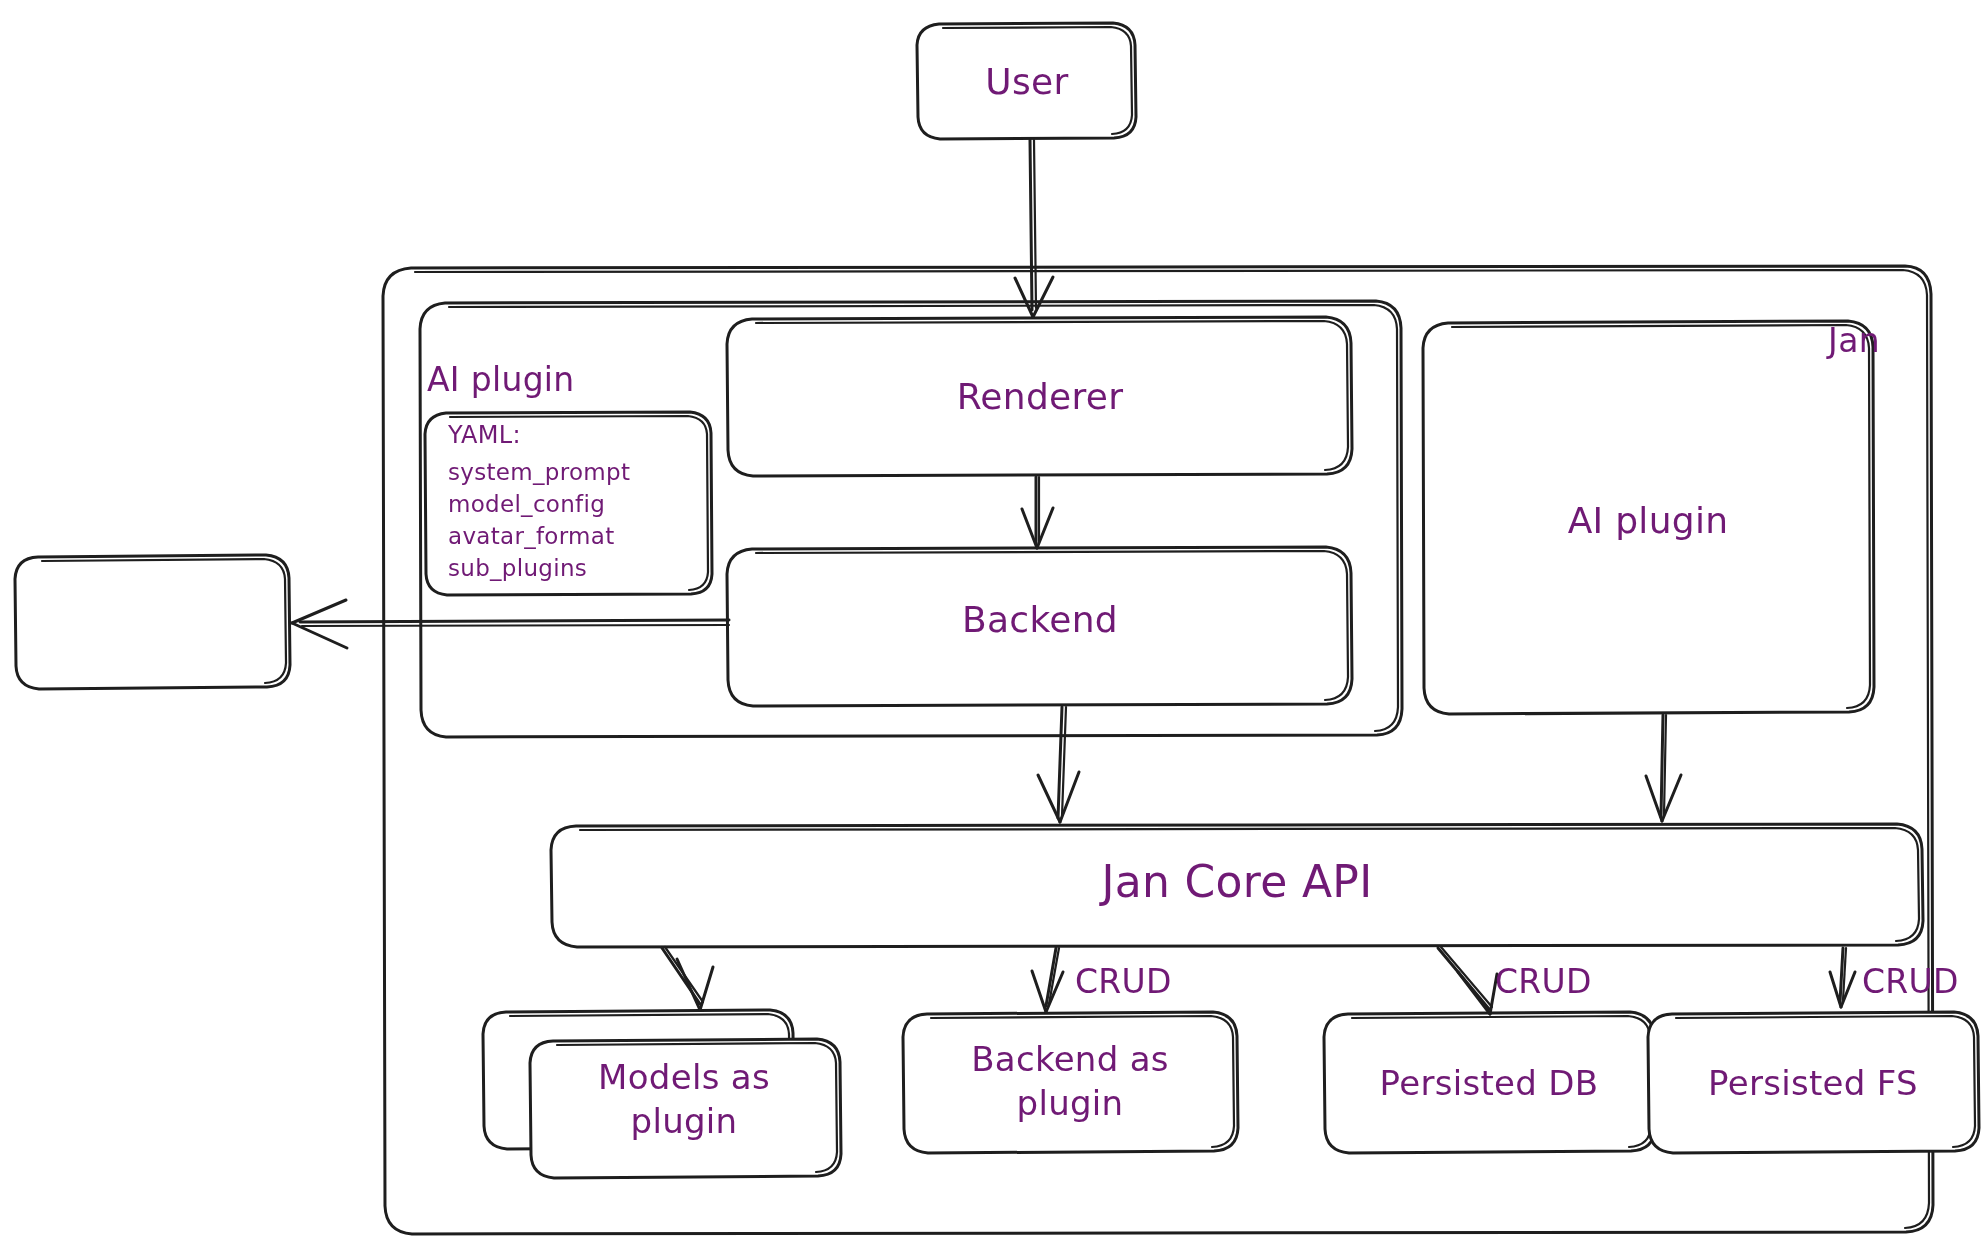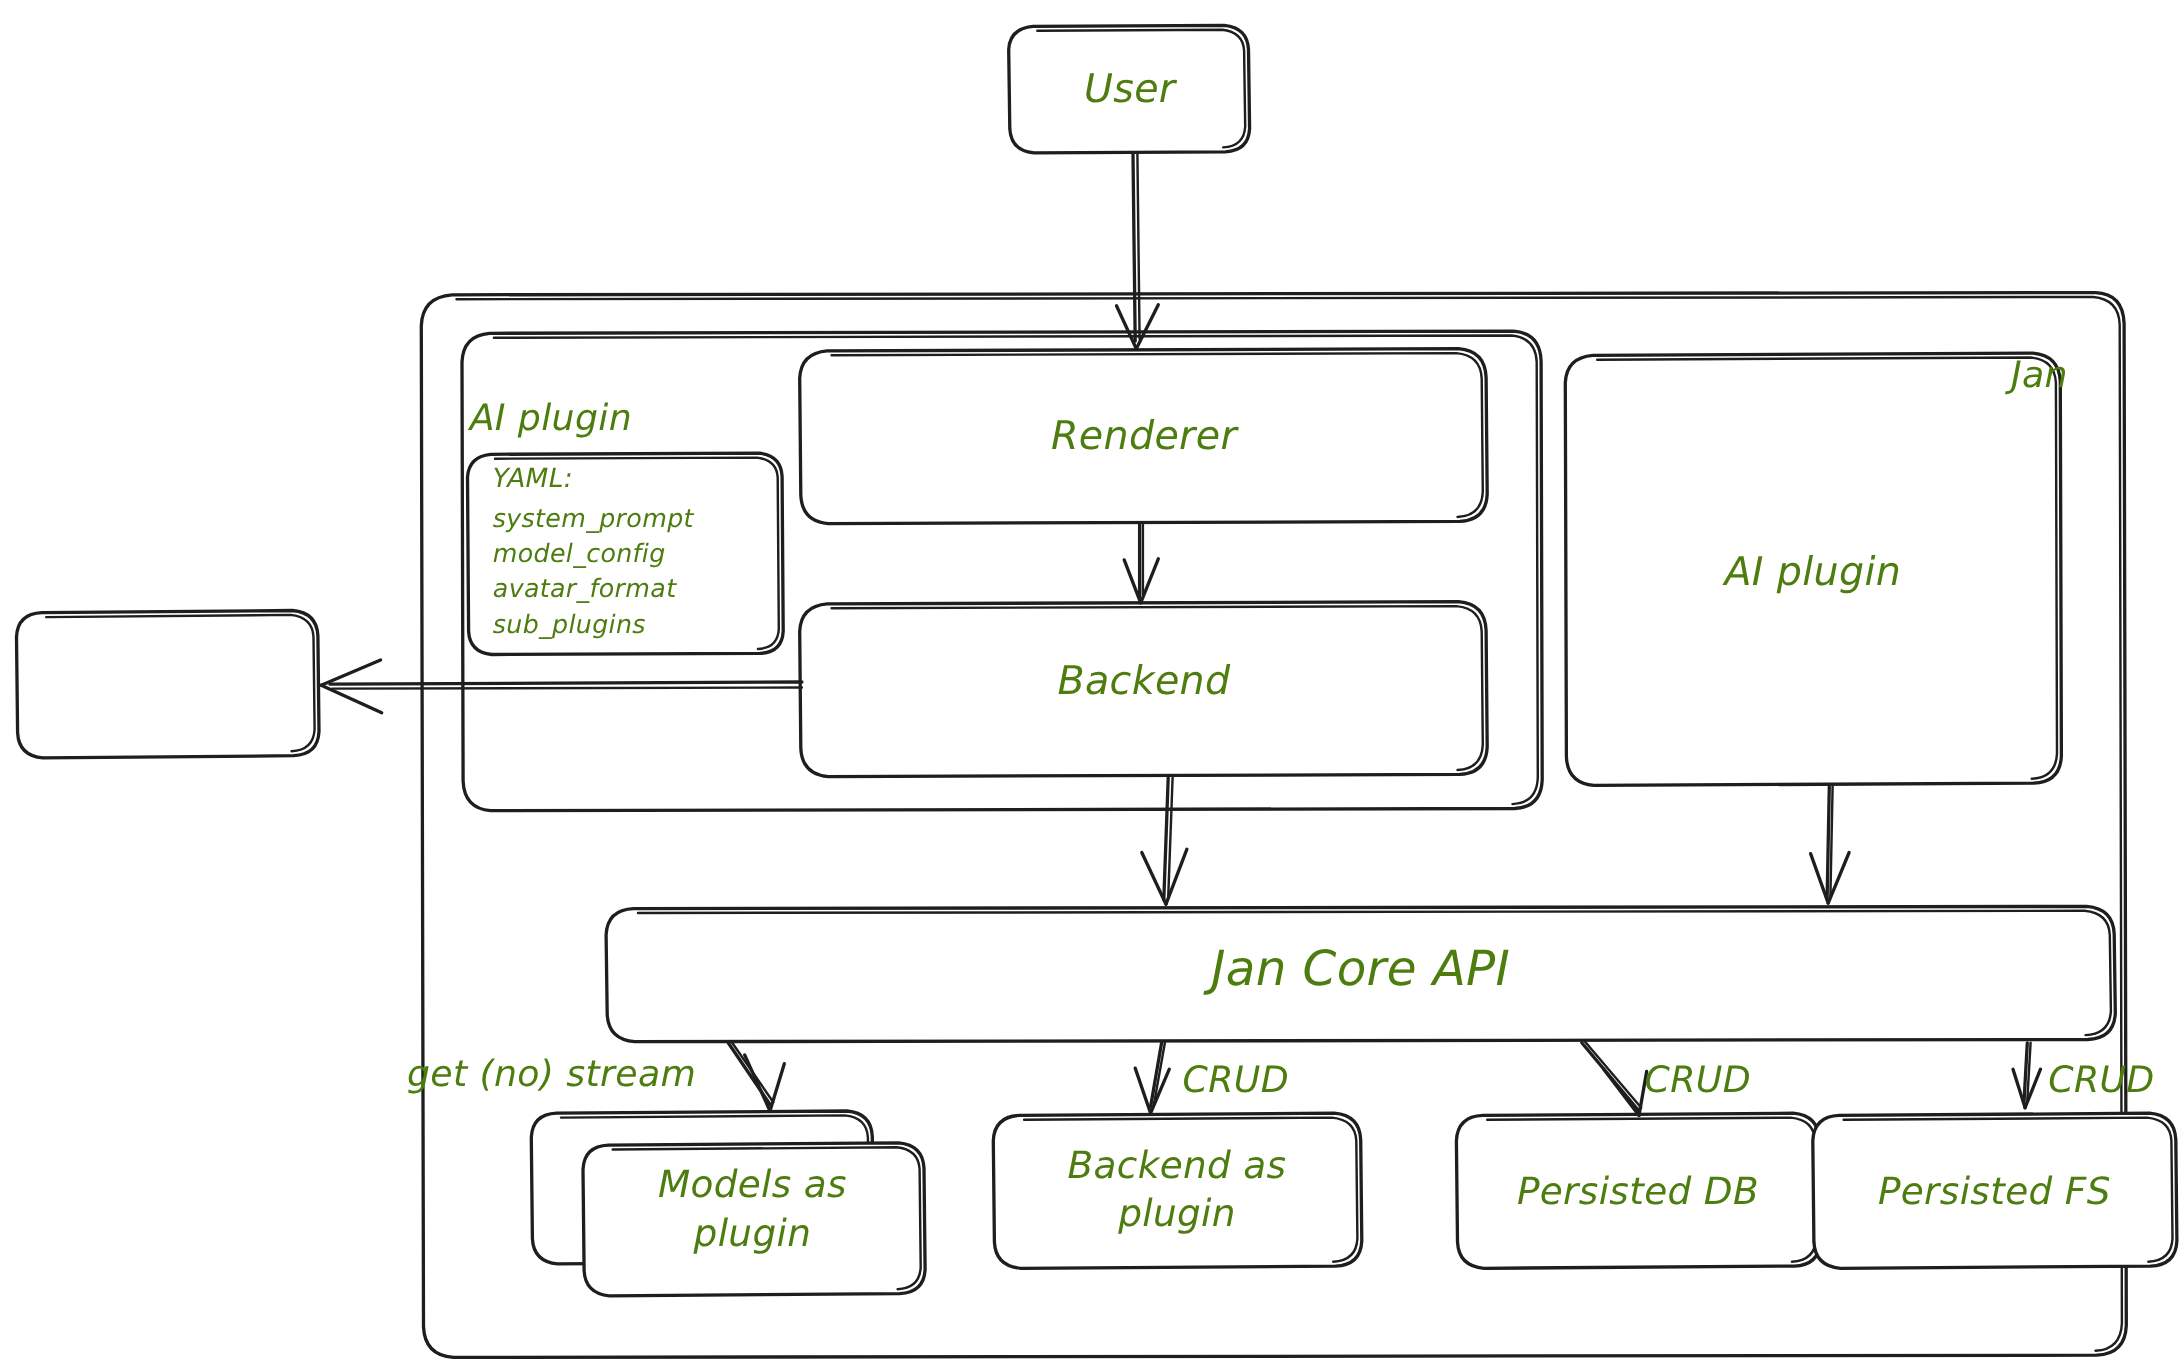--- a/index.html
+++ b/index.html
@@ -32,23 +32,22 @@
     stroke: #1e1e1e;
     stroke-linecap: round;
     stroke-linejoin: round;
   }
   .s-thin  { stroke-width: 2.2; }
   .s-med   { stroke-width: 3.0; }
   .fillwhite { fill: #ffffff; }
 
   .lbl {
     position: absolute;
-    color: #4d7c0f;
+    color: #701a75;
     font-family: "DejaVu Sans", sans-serif;
-    font-style: italic;
     letter-spacing: 0.3px;
     white-space: pre;
     line-height: 1.28;
     -webkit-font-smoothing: antialiased;
   }
   .lbl.center {
     text-align: center;
     transform: translate(-50%, -50%);
   }
   .lbl.left {
@@ -220,21 +219,20 @@
 
   <div class="lbl center f-node" style="left:1040px; top:397px;">Renderer</div>
 
   <div class="lbl center f-node" style="left:1040px; top:620px;">Backend</div>
 
   <div class="lbl center f-node" style="left:1648px; top:521px;">AI plugin</div>
 
 
   <div class="lbl center f-core" style="left:1237px; top:882px;">Jan Core API</div>
 
-  <div class="lbl left f-edge" style="left:370px; top:955px;">get (no) stream</div>
 
   <div class="lbl left f-edge" style="left:1075px; top:961px;">CRUD</div>
 
   <div class="lbl left f-edge" style="left:1495px; top:961px;">CRUD</div>
 
   <div class="lbl left f-edge" style="left:1862px; top:961px;">CRUD</div>
 
   <div class="lbl center f-node-sm" style="left:684px; top:1100px;">Models as
 plugin</div>
 

